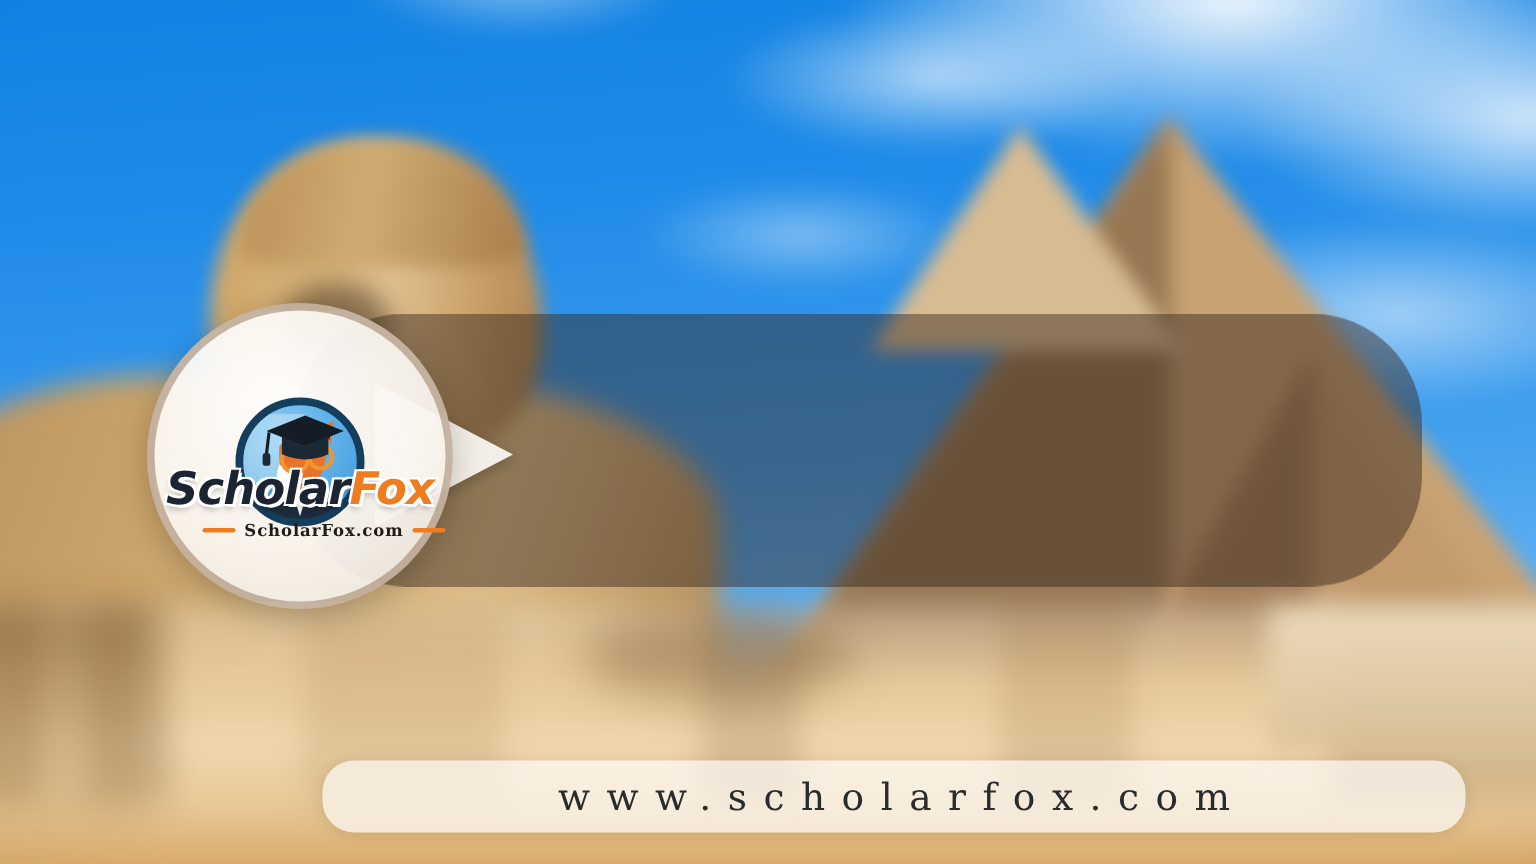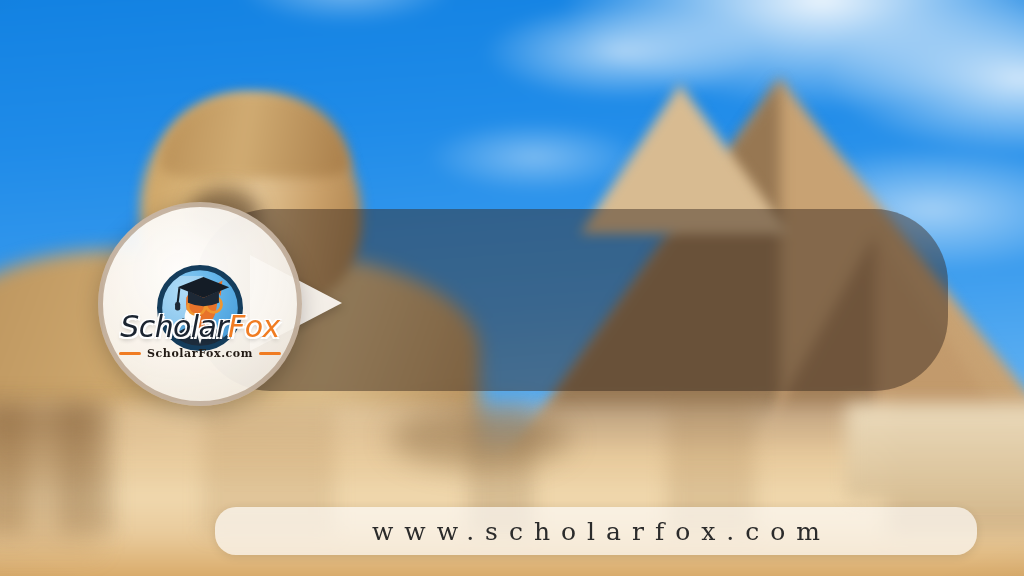--- a/index.html
+++ b/index.html
@@ -219,29 +219,29 @@
     content:""; position:absolute; left:-20%; top:10%;
     width:140%; height:120%;
     background:linear-gradient(115deg, rgba(255,255,255,.30) 0 38%, rgba(255,255,255,0) 38%);
   }
 
   
   .wordmark{
     position:absolute; left:0; right:0; top:102px;
     text-align:center; z-index:5;
     font-family:"DejaVu Sans", sans-serif;
-    font-weight:normal; font-style:italic;
+    font-weight:bold; font-style:italic;
     font-size:30px; letter-spacing:-.6px;
   }
   .wm-a{ color:#1b2430; text-shadow:2px 2px 0 #fff, -1.5px -1.5px 0 #fff, 1.5px -1.5px 0 #fff, -1.5px 1.5px 0 #fff, 0 3px 4px rgba(0,0,0,.25); }
   .wm-b{ color:#f07c22; text-shadow:2px 2px 0 #fff, -1.5px -1.5px 0 #fff, 1.5px -1.5px 0 #fff, -1.5px 1.5px 0 #fff, 0 3px 4px rgba(0,0,0,.25); }
 
   .sub-wrap{
     position:absolute; left:0; right:0; top:140px;
-    display:flex; align-items:center; justify-content:center; gap:6px;
+    display:flex; align-items:center; justify-content:flex-end; gap:6px;
     z-index:5;
   }
   .sub-rule{ width:22px; height:3px; background:#f07c22; border-radius:2px; }
   .sub-text{
     font-family:"DejaVu Serif", serif;
     font-weight:bold; font-size:11px;
     letter-spacing:.6px; color:#221a14;
   }
 
   

